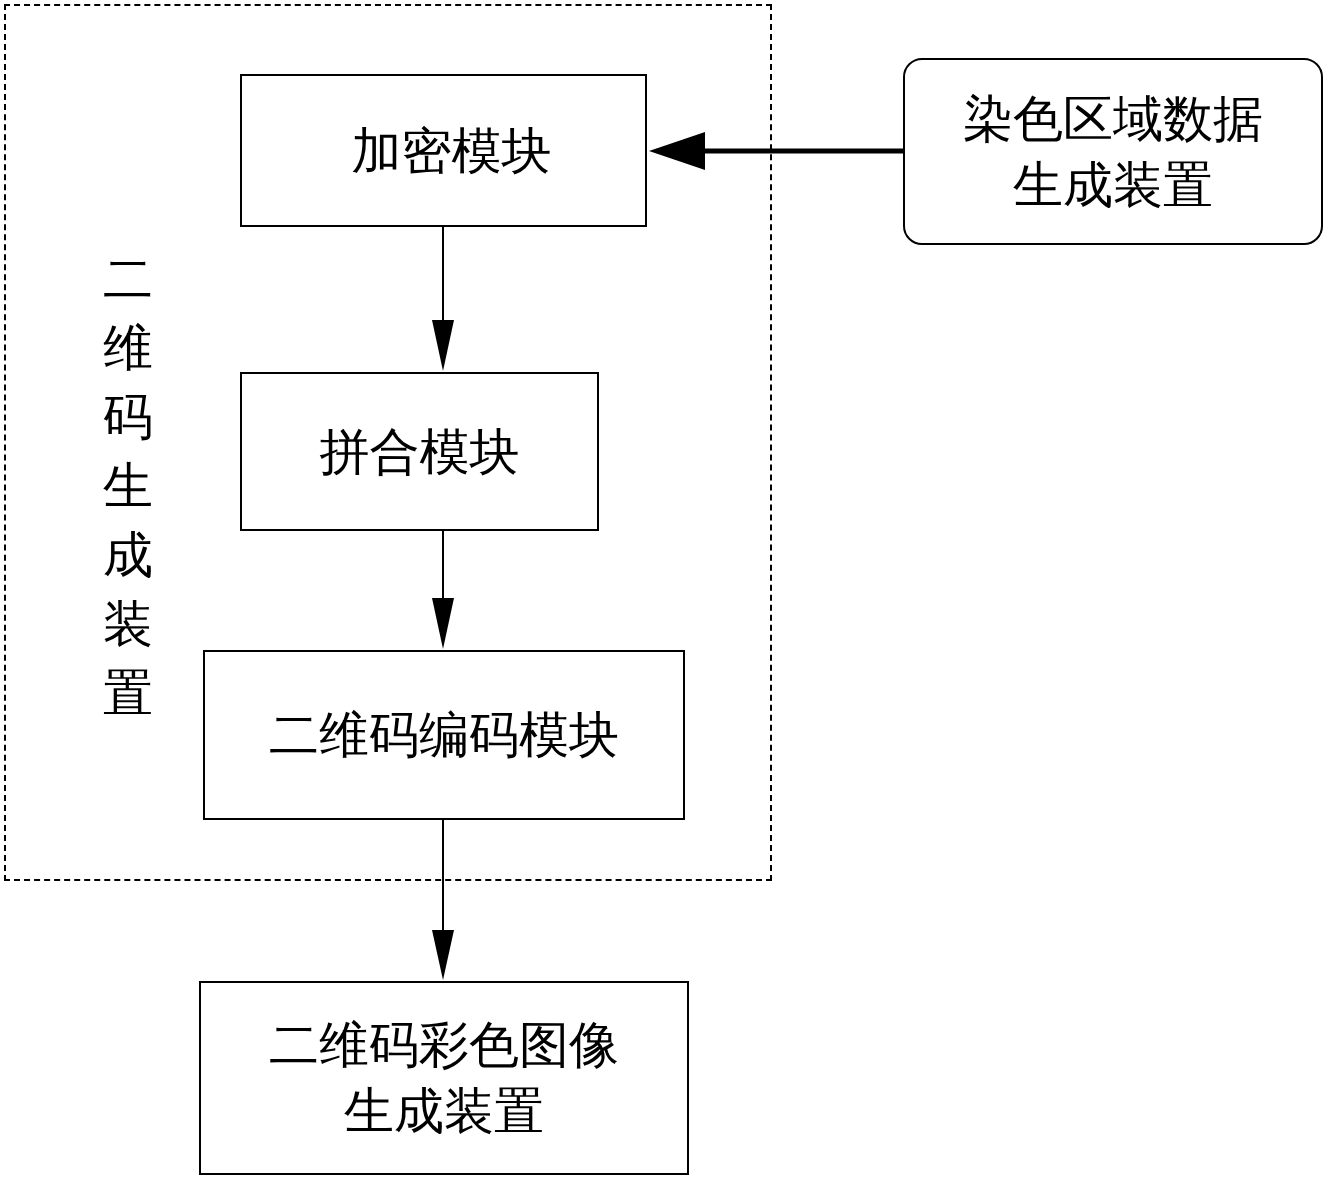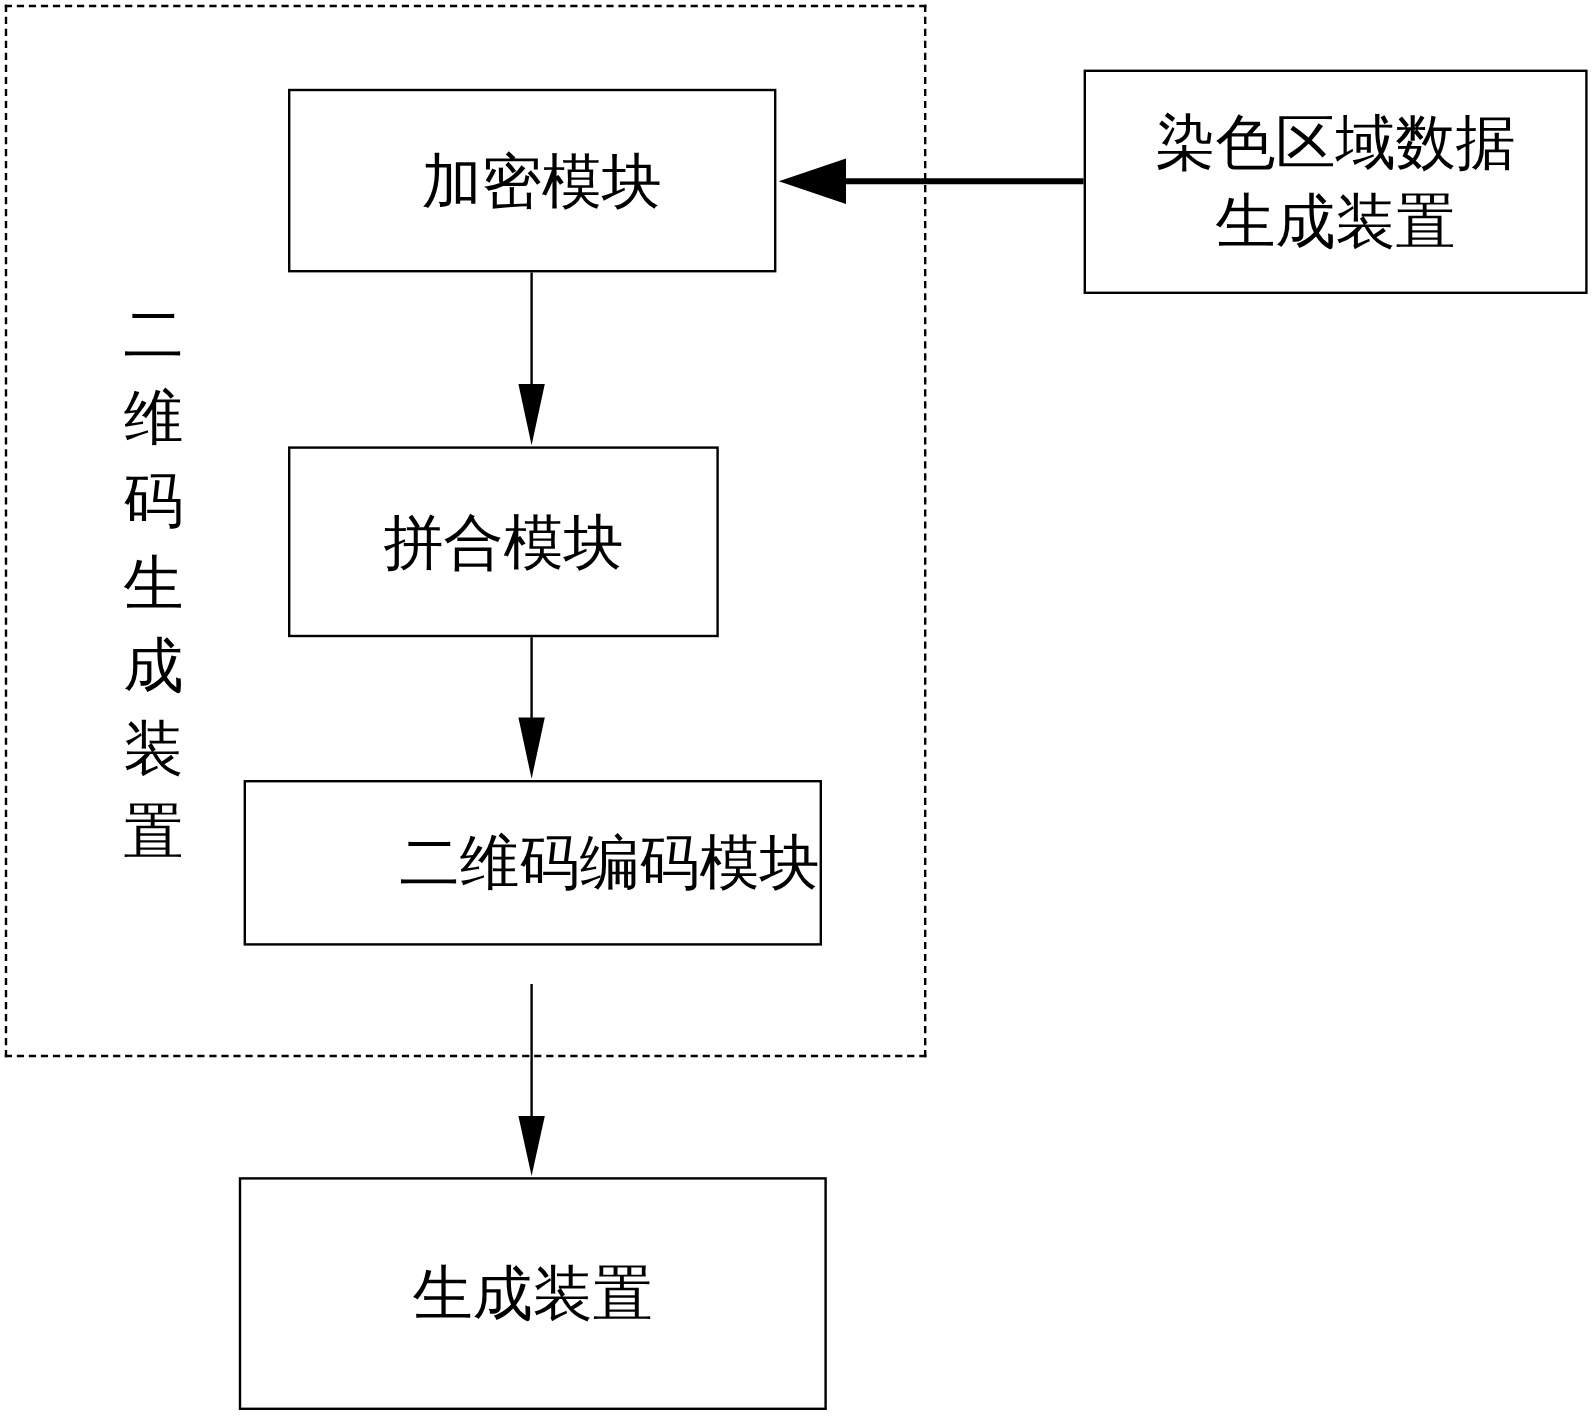--- a/index.html
+++ b/index.html
@@ -8,22 +8,22 @@
     .group { position: absolute; left: 4px; top: 4px; width: 768px; height: 877px;
       border: 2px dashed #000; box-sizing: border-box; }
     .group-label { position: absolute; left: 96px; top: 245px; width: 64px;
       font-size: 50px; line-height: 69px; text-align: center; }
     .group-label span { display: block; }
     .box { position: absolute; border: 2px solid #000; box-sizing: border-box; background: #fff;
       display: flex; flex-direction: column; align-items: center; justify-content: center;
       font-size: 50px; line-height: 66px; text-align: center; }
     #b-encrypt { left: 240px; top: 74px; width: 407px; height: 153px; padding-left: 16px; }
     #b-splice  { left: 240px; top: 372px; width: 359px; height: 159px; }
-    #b-qrenc   { left: 203px; top: 650px; width: 482px; height: 138px; align-items: flex-end; }
-    #b-source  { left: 903px; top: 58px; width: 420px; height: 187px; }
+    #b-qrenc   { left: 203px; top: 650px; width: 482px; height: 170px; }
+    #b-source  { left: 903px; top: 58px; width: 420px; height: 187px; border-radius: 19px; }
     #b-output  { left: 199px; top: 981px; width: 490px; height: 194px; }
     svg.edges { position: absolute; left: 0; top: 0; width: 1328px; height: 1184px; pointer-events: none; }
   </style>
 </head>
 <body>
 
 <div class="group"></div>
 <div class="group-label">
   <span>二</span>
   <span>维</span>
@@ -41,20 +41,21 @@
   <span>拼合模块</span>
 </div>
 <div class="box" id="b-qrenc">
   <span>二维码编码模块</span>
 </div>
 <div class="box" id="b-source">
   <span>染色区域数据</span>
   <span>生成装置</span>
 </div>
 <div class="box" id="b-output">
+  <span>二维码彩色图像</span>
   <span>生成装置</span>
 </div>
 
 <svg class="edges" viewBox="0 0 1328 1184">
 
   <line x1="903" y1="151" x2="700" y2="151" stroke="#000" stroke-width="5"></line>
   <polygon points="649,151 705,132 705,170" fill="#000"></polygon>
 
   <line x1="443" y1="227" x2="443" y2="325" stroke="#000" stroke-width="2"></line>
   <polygon points="443,371 432,320 454,320" fill="#000"></polygon>

